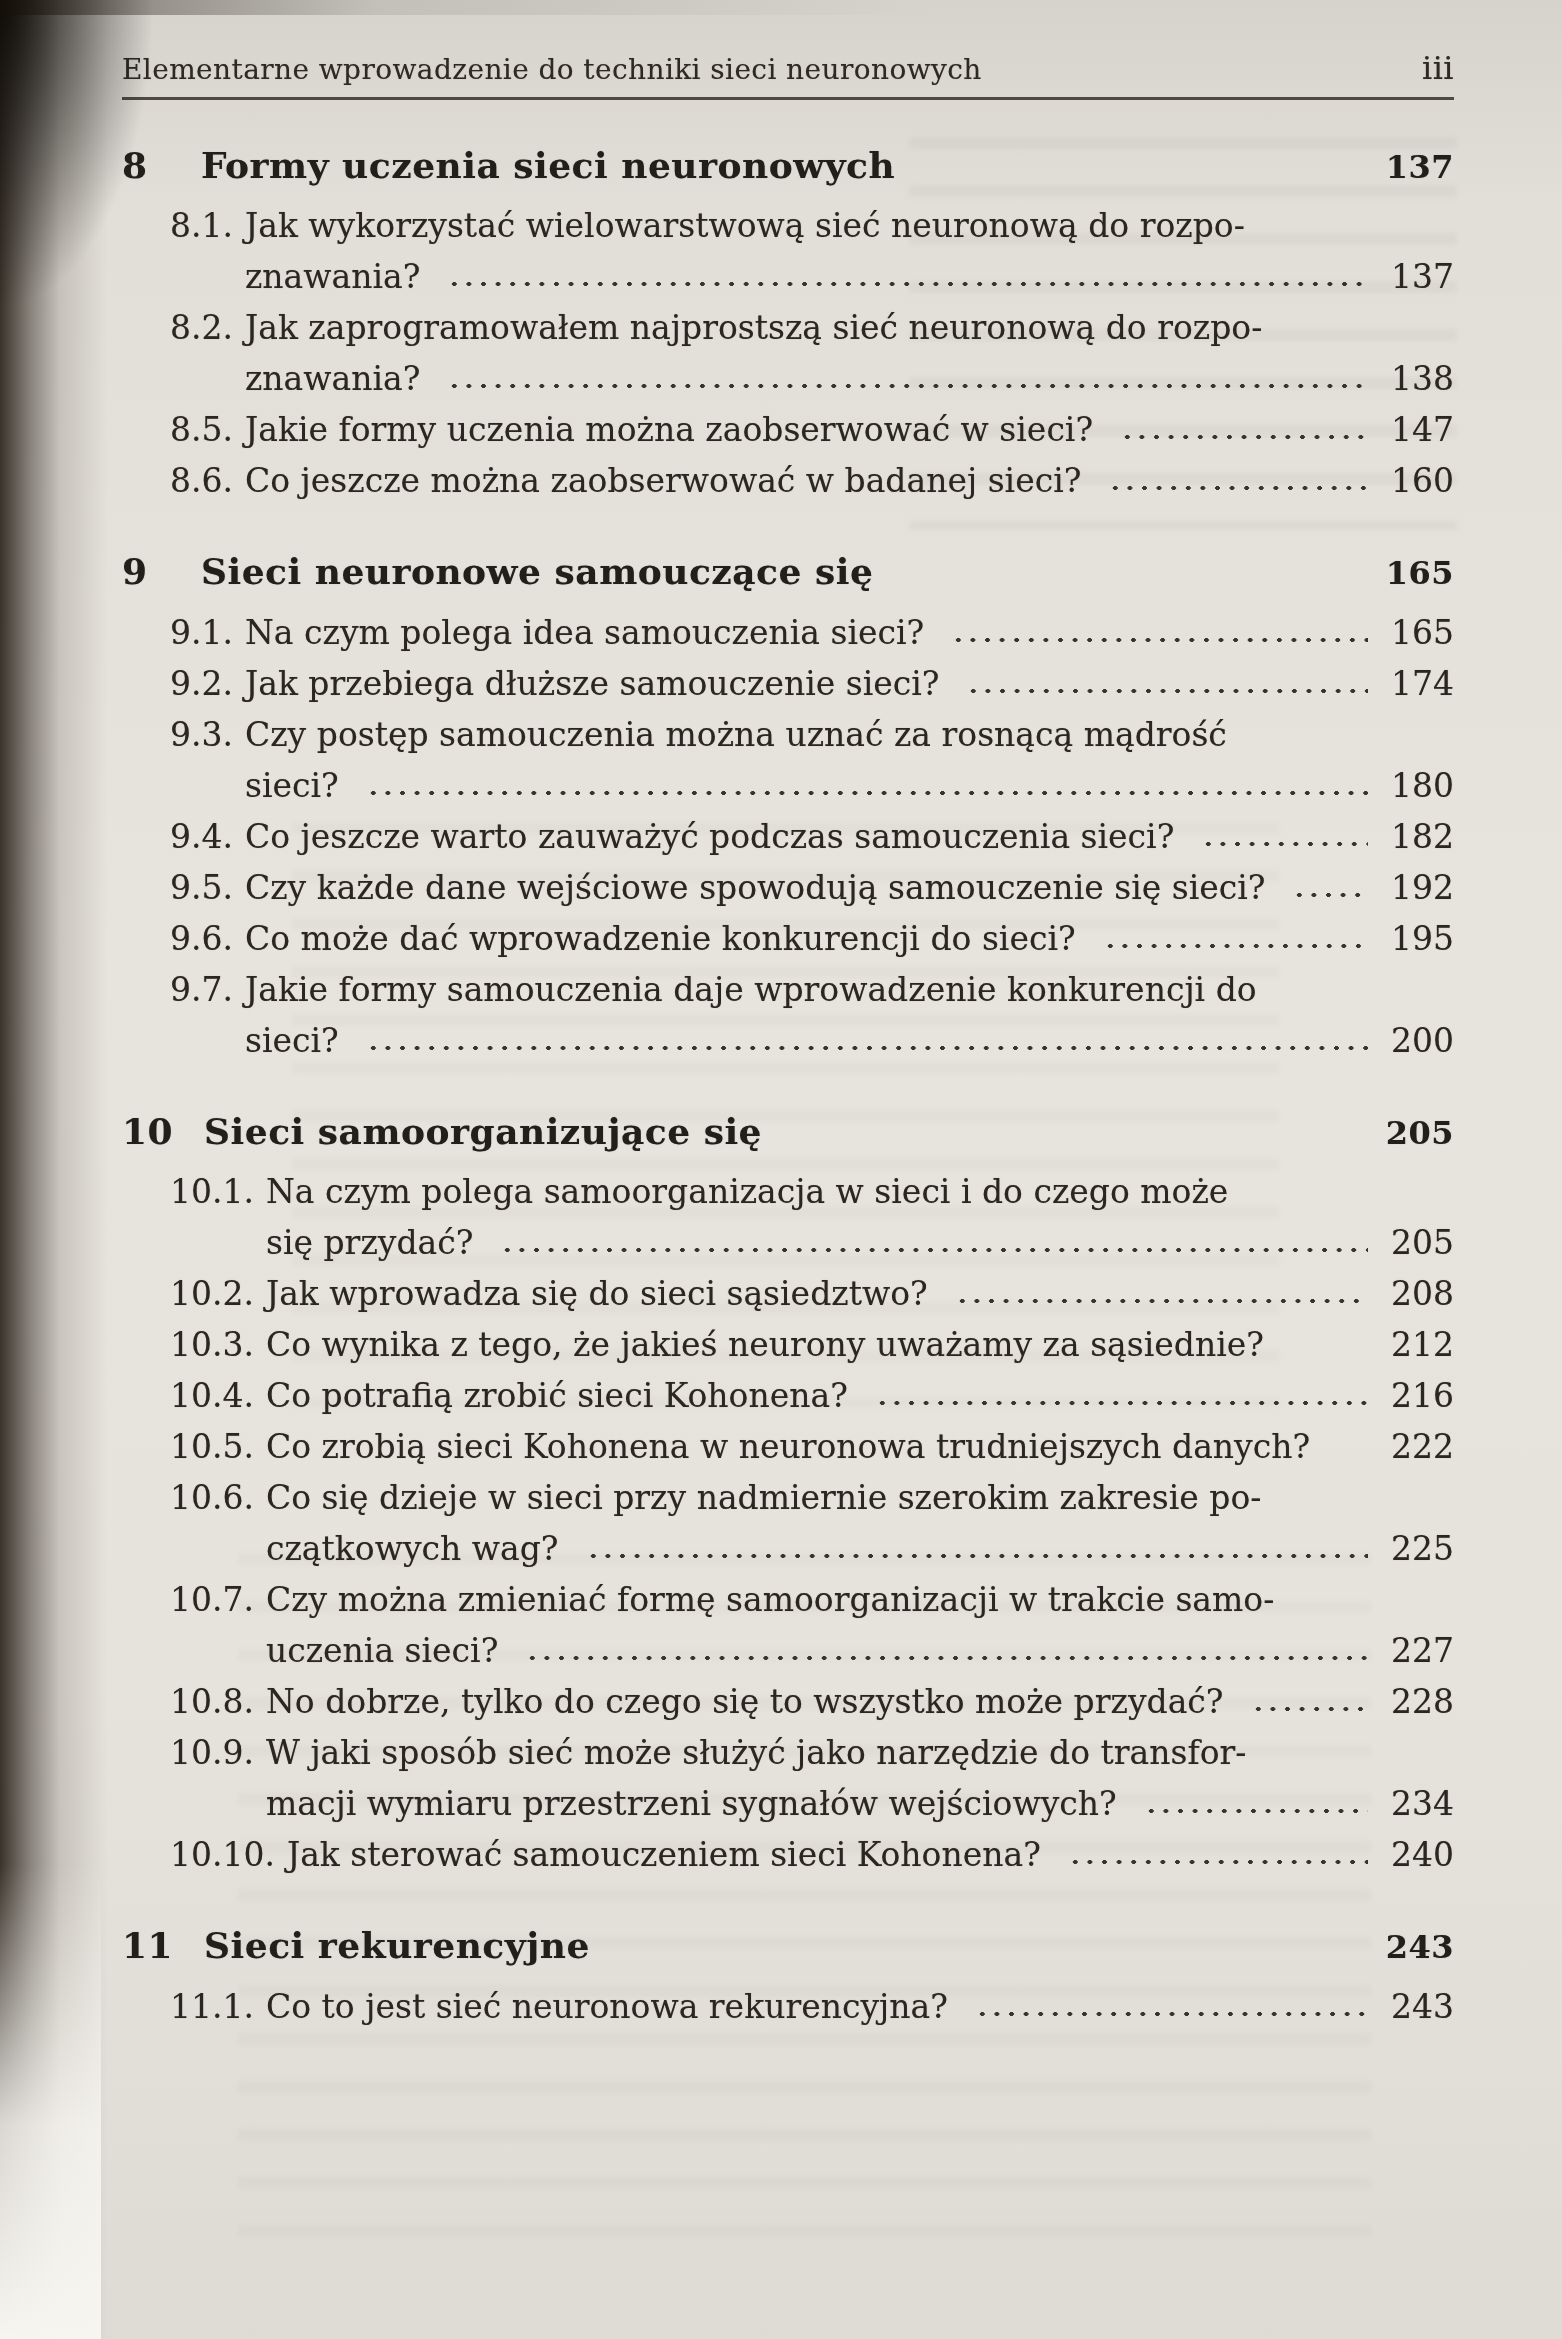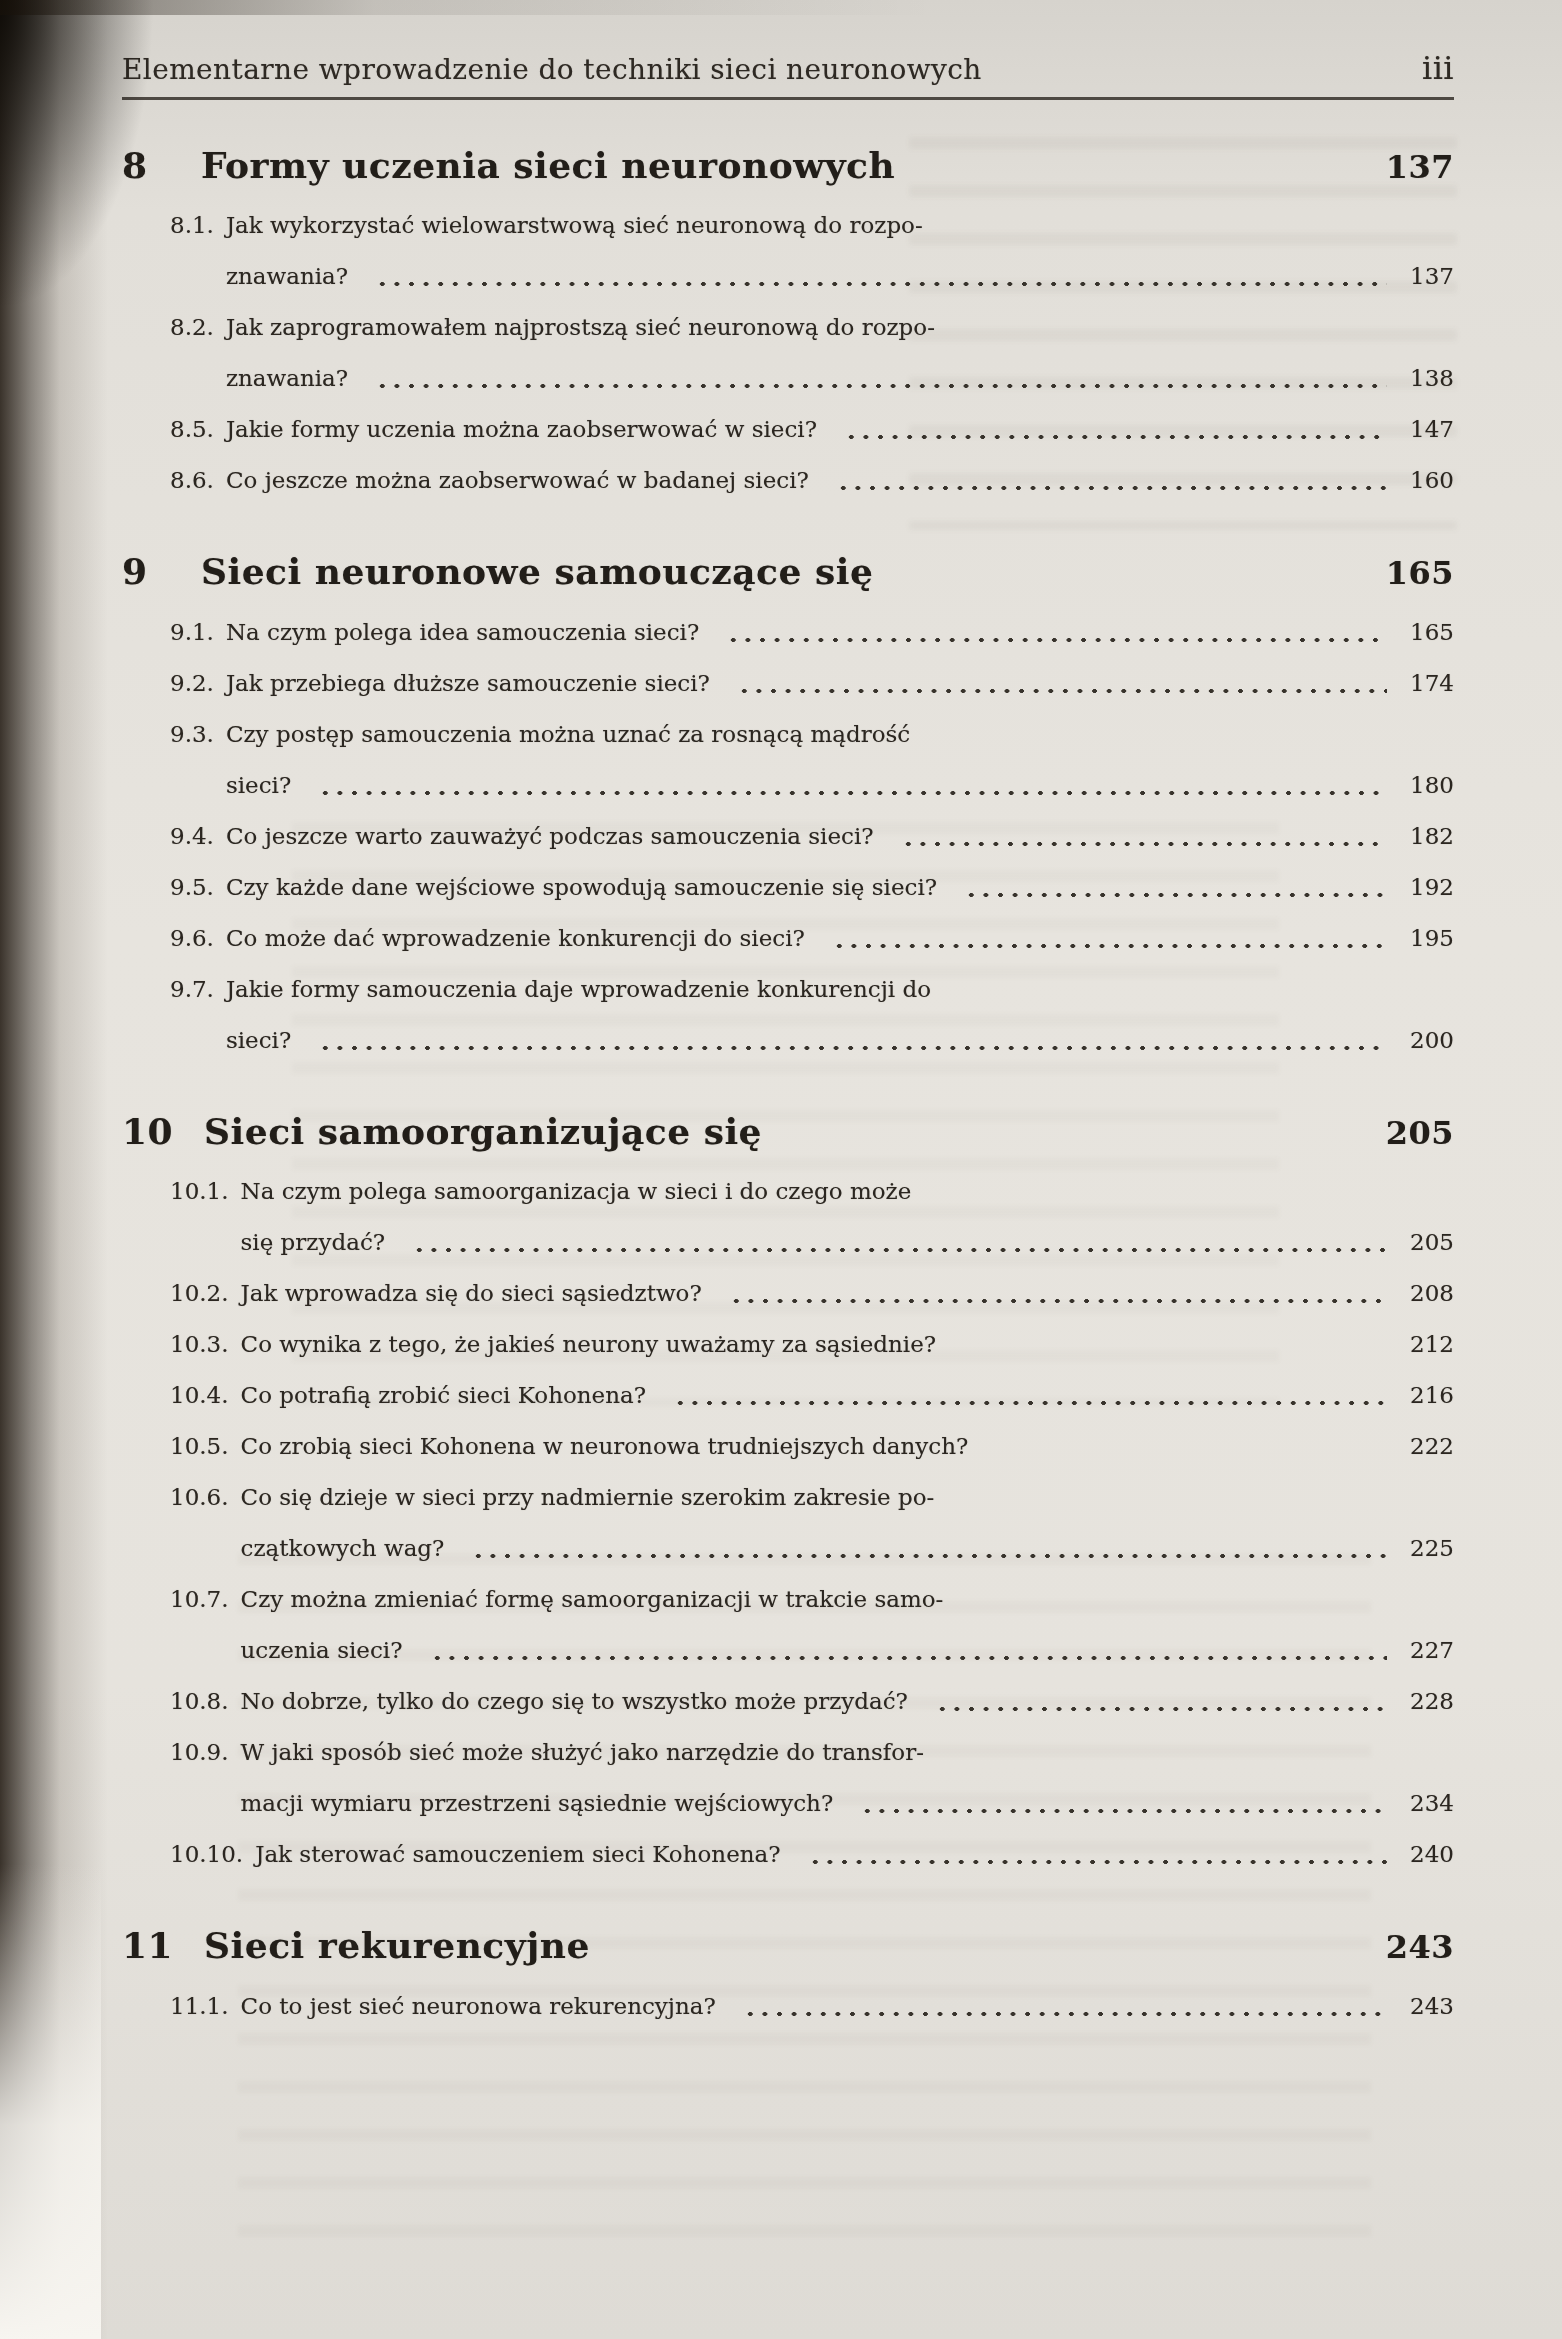--- a/index.html
+++ b/index.html
@@ -60,21 +60,21 @@
   #toc { width: 100%; }
   .chapter {
     display: flex; align-items: baseline;
     font-weight: bold; font-size: 36px; letter-spacing: 0.5px; color: #221e19;
     margin-top: 44px; margin-bottom: 14.6px; gap: 31px;
   }
   .ch-num { min-width: 48px; }
   .ch-title { flex: 1 1 auto; }
   .ch-page { font-size: 32px; }
 
-  .sections { padding-left: 48px; font-size: 23px; line-height: 51px; color: #2b2620; }
+  .sections { padding-left: 48px; font-size: 33px; line-height: 51px; color: #2b2620; }
   .section { display: grid; grid-template-columns: max-content 1fr; column-gap: 12px; }
   .sec-num { grid-column: 1; }
   .sec-lines { grid-column: 2; }
   .line.last { display: flex; align-items: baseline; gap: 16px; }
   .line.last .txt { flex: 0 0 auto; }
   .dots {
     flex: 1 1 auto; align-self: stretch;
     margin-left: 11px; margin-right: 7.3px;
     background-image: radial-gradient(circle 2.2px at 7.3px 33px, #38332c 97%, rgba(0,0,0,0) 100%);
     background-size: 14.6px 51px;
@@ -313,21 +313,21 @@
                 <span class="dots"></span>
                 <span class="pg">228</span>
               </div>
             </div>
           </div>
           <div class="section">
             <span class="sec-num">10.9.</span>
             <div class="sec-lines">
               <div class="line"><span class="txt">W jaki sposób sieć może służyć jako narzędzie do transfor-</span></div>
               <div class="line last">
-                <span class="txt">macji wymiaru przestrzeni sąsiednie wejściowych?</span>
+                <span class="txt">macji wymiaru przestrzeni sygnałów wejściowych?</span>
                 <span class="dots"></span>
                 <span class="pg">234</span>
               </div>
             </div>
           </div>
           <div class="section">
             <span class="sec-num">10.10.</span>
             <div class="sec-lines">
               <div class="line last">
                 <span class="txt">Jak sterować samouczeniem sieci Kohonena?</span>

